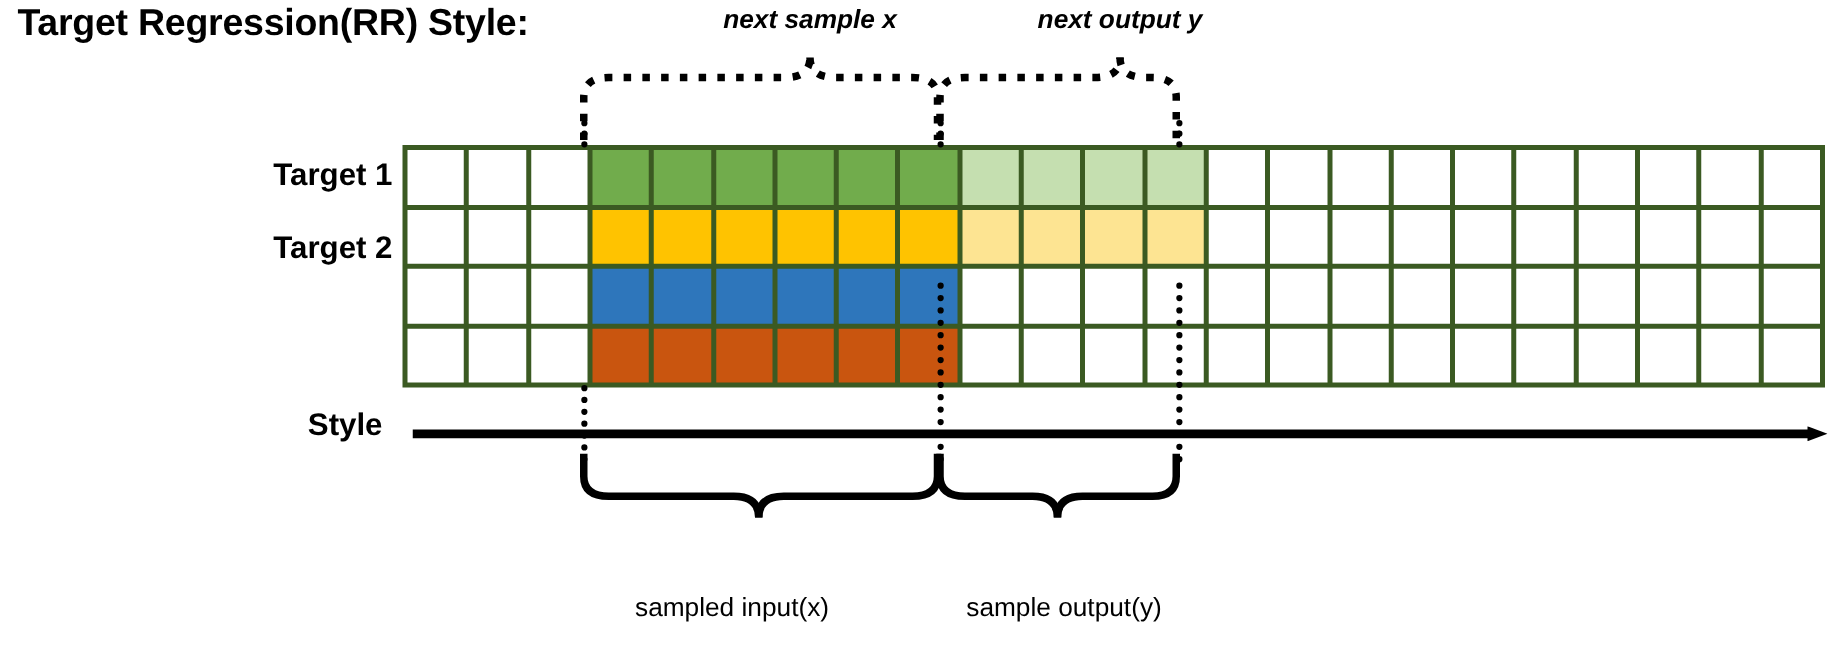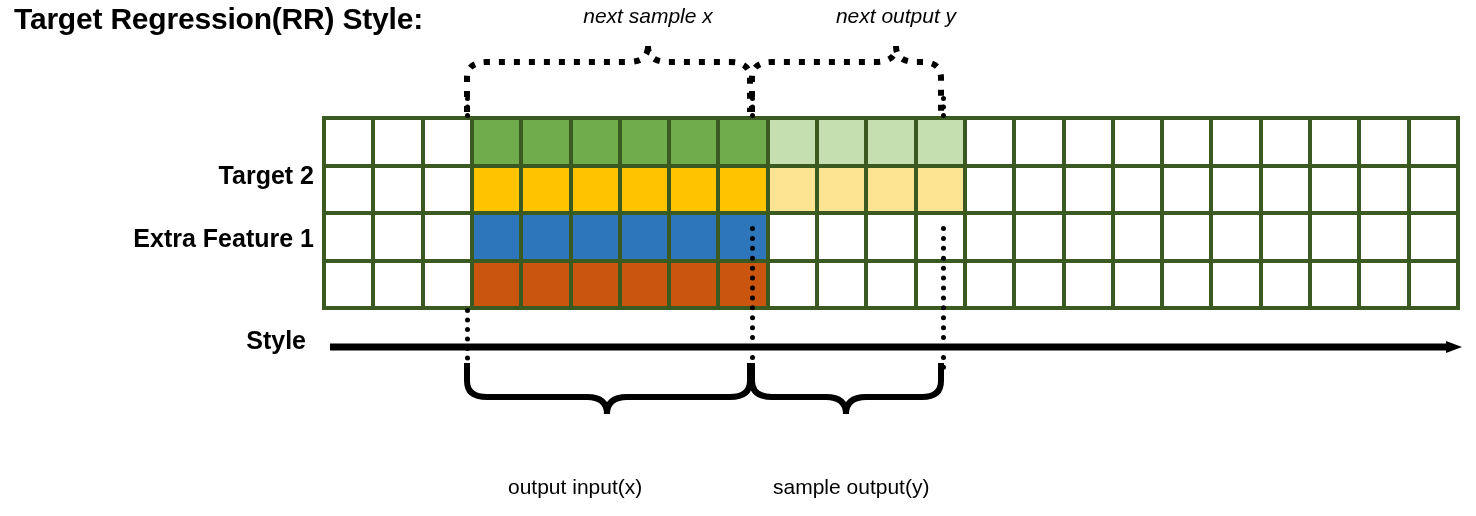--- a/index.html
+++ b/index.html
@@ -38,35 +38,35 @@
   #time-axis{position:absolute;left:330px;top:341px;width:1132px;height:12px;}
 
   
   .vguide{position:absolute;width:0;border-left:5px dotted #000;}
 
   
   .svg-layer{position:absolute;left:0;top:0;width:1476px;height:516px;
              pointer-events:none;overflow:visible;}
 
   
-  .top-label{position:absolute;font-size:21px;font-style:italic;font-weight:400;
+  .top-label{position:absolute;font-size:21px;font-style:italic;font-weight:700;
              white-space:nowrap;text-align:center;}
 
   
   .caption{position:absolute;font-size:21px;line-height:25px;white-space:pre;}
   .caption div{white-space:nowrap;}
 </style>
 </head>
 <body>
 
 <div id="page-title">Target Regression(RR) Style:</div>
 
 <div id="labels-col">
-  <div class="row-label" style="top:161px">Target 2</div>
-  <div class="row-label" style="top:224px">Extra Feature 1</div>
+  <div class="row-label" style="top:126px">Target 1</div>
+  <div class="row-label" style="top:184px">Target 2</div>
 </div>
 
 <div id="grid" style="background: rgb(59, 90, 34); grid-template-columns: repeat(23, 1fr); grid-template-rows: repeat(4, 1fr);">
     <div class="cell" style="background: rgb(255, 255, 255);"></div>
     <div class="cell" style="background: rgb(255, 255, 255);"></div>
     <div class="cell" style="background: rgb(255, 255, 255);"></div>
     <div class="cell" style="background: rgb(113, 172, 76);"></div>
     <div class="cell" style="background: rgb(113, 172, 76);"></div>
     <div class="cell" style="background: rgb(113, 172, 76);"></div>
     <div class="cell" style="background: rgb(113, 172, 76);"></div>
@@ -185,21 +185,21 @@
 <svg class="svg-layer">
 
   <path d="M467,363 L467,381 Q467,397 487,397 L587,397 Q607,397 607,414" fill="none" stroke="#000" stroke-width="6" stroke-linecap="butt"></path>
   <path d="M607,414 Q607,397 627,397 L730,397 Q750,397 750,381 L750,363" fill="none" stroke="#000" stroke-width="6" stroke-linecap="butt"></path>
 
   <path d="M752,363 L752,381 Q752,397 772,397 L826,397 Q846,397 846,414" fill="none" stroke="#000" stroke-width="6" stroke-linecap="butt"></path>
   <path d="M846,414 Q846,397 866,397 L922,397 Q941,397 941,381 L941,363" fill="none" stroke="#000" stroke-width="6" stroke-linecap="butt"></path>
 </svg>
 
 <div class="caption" style="left:508px;top:424px;">
-  <div>output input(x)</div>
+  <div>sampled input(x)</div>
   
   
 </div>
 <div class="caption" style="left:773px;top:424px;">
   <div>sample output(y)</div>
   
   
 </div>
 
 </body></html>

